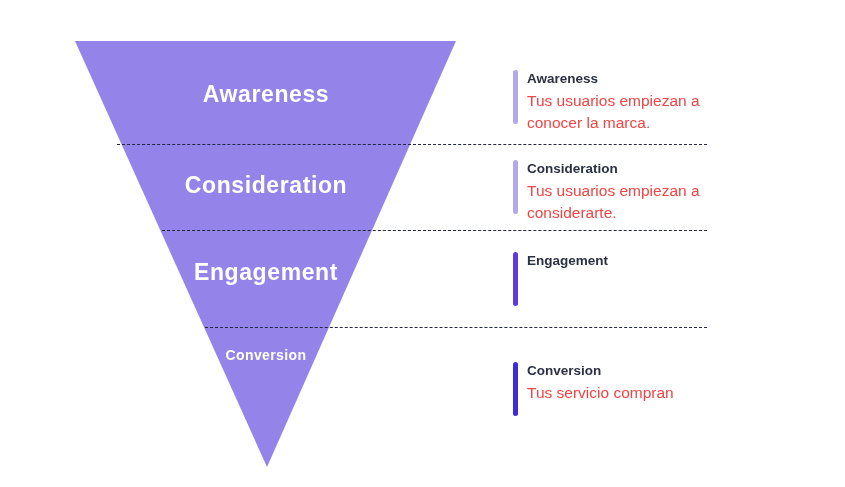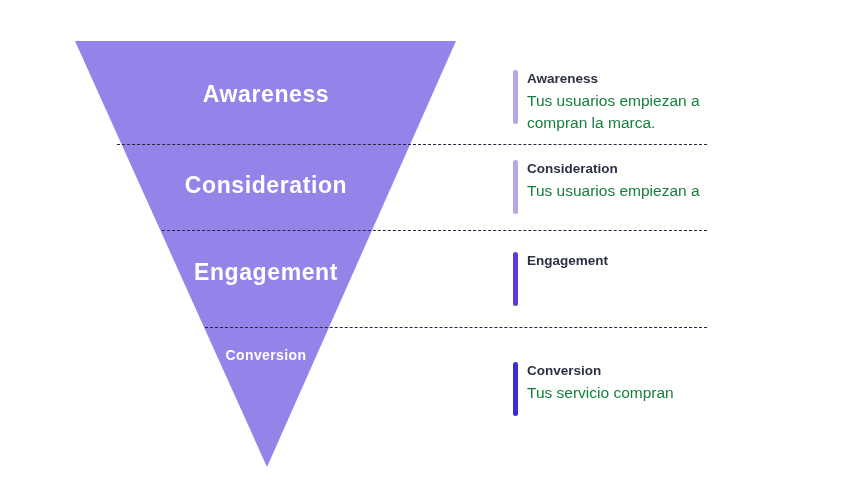--- a/index.html
+++ b/index.html
@@ -60,21 +60,21 @@
   }
   .desc-title {
     font-size: 13.5px;
     font-weight: 700;
     color: #2b3043;
     line-height: 17px;
     margin-bottom: 3px;
   }
   .desc-body {
     font-size: 15.5px;
-    color: #15803d;
+    color: #ef4444;
     line-height: 21.5px;
   }
   .desc-body span {
     display: block;
   }
 </style>
 </head>
 <body>
 
 <div class="canvas">
@@ -91,31 +91,32 @@
   <div class="dash-line" style="left: 117px; top: 144px; width: 590px; border-top-color: rgb(35, 40, 64);"></div>
   <div class="dash-line" style="left: 162px; top: 230px; width: 545px; border-top-color: rgb(35, 40, 64);"></div>
   <div class="dash-line" style="left: 205px; top: 327px; width: 502px; border-top-color: rgb(35, 40, 64);"></div>
 
   <div class="desc-block" style="top: 70px;">
     <span class="accent-bar" style="background-color: rgb(179, 168, 233);"></span>
     <div class="desc-text">
       <div class="desc-title">Awareness</div>
       <div class="desc-body">
         <span>Tus usuarios empiezan a</span>
-        <span>compran la marca.</span>
+        <span>conocer la marca.</span>
       </div>
     </div>
   </div>
 
   <div class="desc-block" style="top: 160px;">
     <span class="accent-bar" style="background-color: rgb(179, 168, 233);"></span>
     <div class="desc-text">
       <div class="desc-title">Consideration</div>
       <div class="desc-body">
         <span>Tus usuarios empiezan a</span>
+        <span>considerarte.</span>
       </div>
     </div>
   </div>
 
   <div class="desc-block" style="top: 252px;">
     <span class="accent-bar" style="background-color: rgb(92, 59, 216);"></span>
     <div class="desc-text">
       <div class="desc-title">Engagement</div>
     </div>
   </div>

